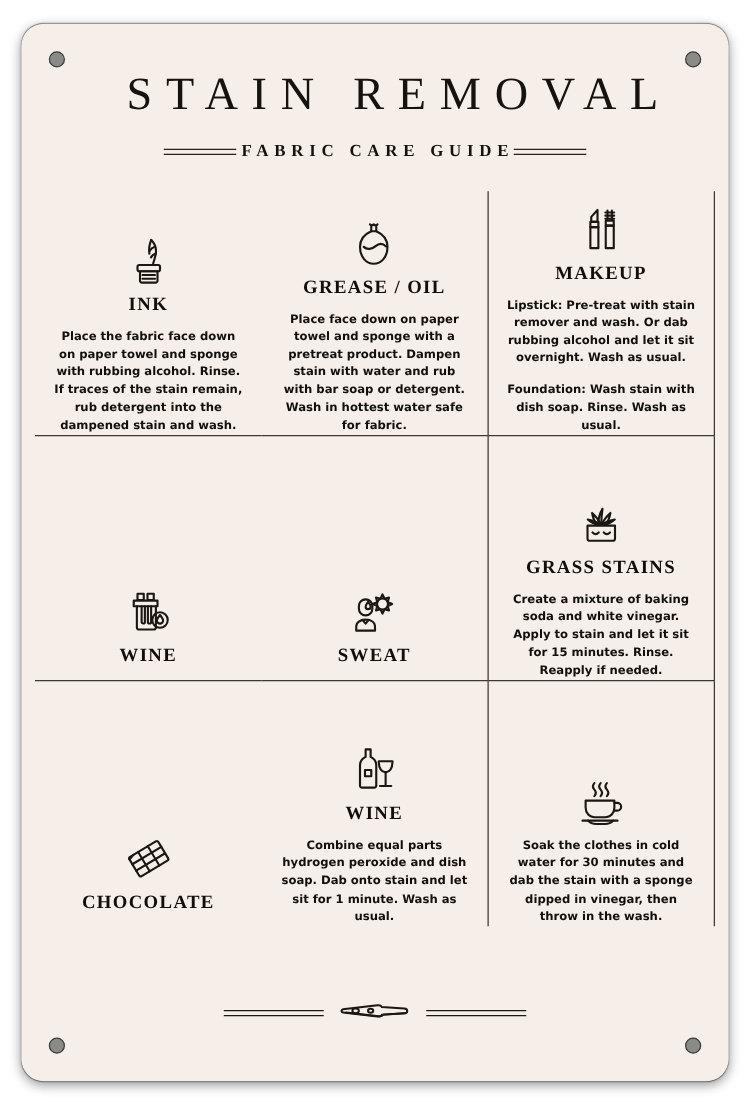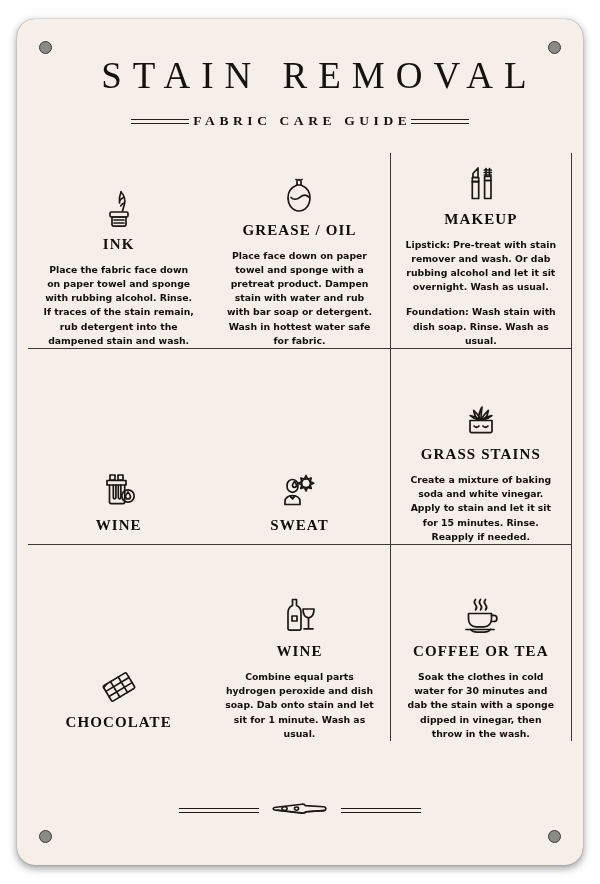--- a/index.html
+++ b/index.html
@@ -330,21 +330,20 @@
           <svg width="40" height="40" viewBox="0 0 40 40">
             <path d="M14.5 3.5c-1.6 1.8-1.6 3.4 0 5.2s1.6 3.4 0 5.2"></path>
             <path d="M19.5 3.5c-1.6 1.8-1.6 3.4 0 5.2s1.6 3.4 0 5.2"></path>
             <path d="M24.5 3.5c-1.6 1.8-1.6 3.4 0 5.2s1.6 3.4 0 5.2"></path>
             <path d="M7.5 17.5h23v5.5c0 4.6-3.1 7.8-7.4 7.8h-8.2c-4.3 0-7.4-3.2-7.4-7.8z"></path>
             <path d="M30.5 19.3h2.3a3.1 3.1 0 0 1 0 6.2h-2.3"></path>
             <path d="M5 33.5h28"></path>
             <path d="M9.5 33.5c1.5 1.8 3.6 2.7 6.5 2.7h7c2.9 0 5-0.9 6.5-2.7"></path>
           </svg>
         </div>
-        <div class="cell-title">COFFEE OR TEA</div>
         <div class="cell-body">
           <p>Soak the clothes in cold water for 30 minutes and dab the stain with a sponge dipped in vinegar, then throw in the wash.</p>
         </div>
       </div>
 
     </div>
 
     <div class="footer">
       <span class="foot-rule"></span>
       <span class="clothespin">

